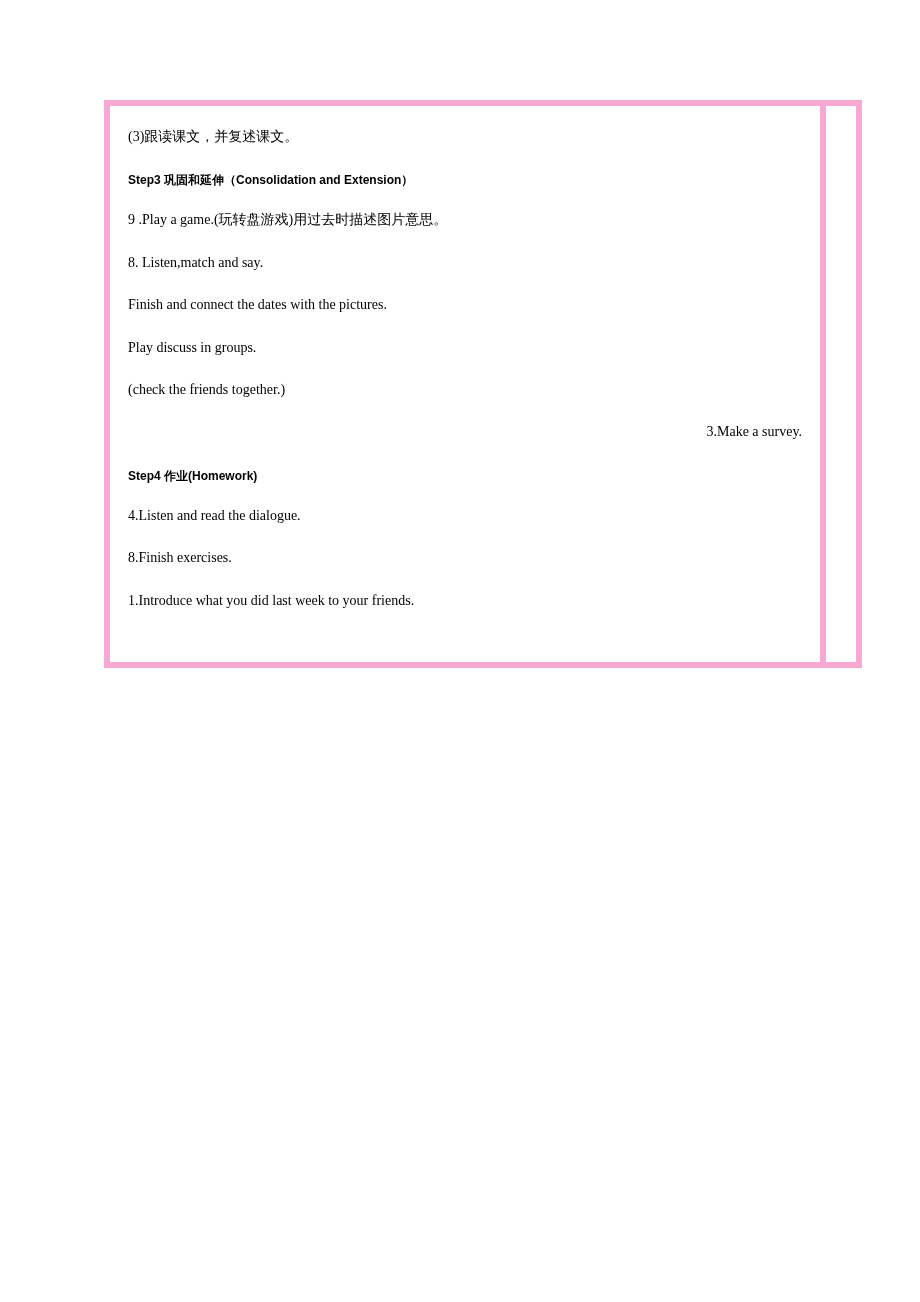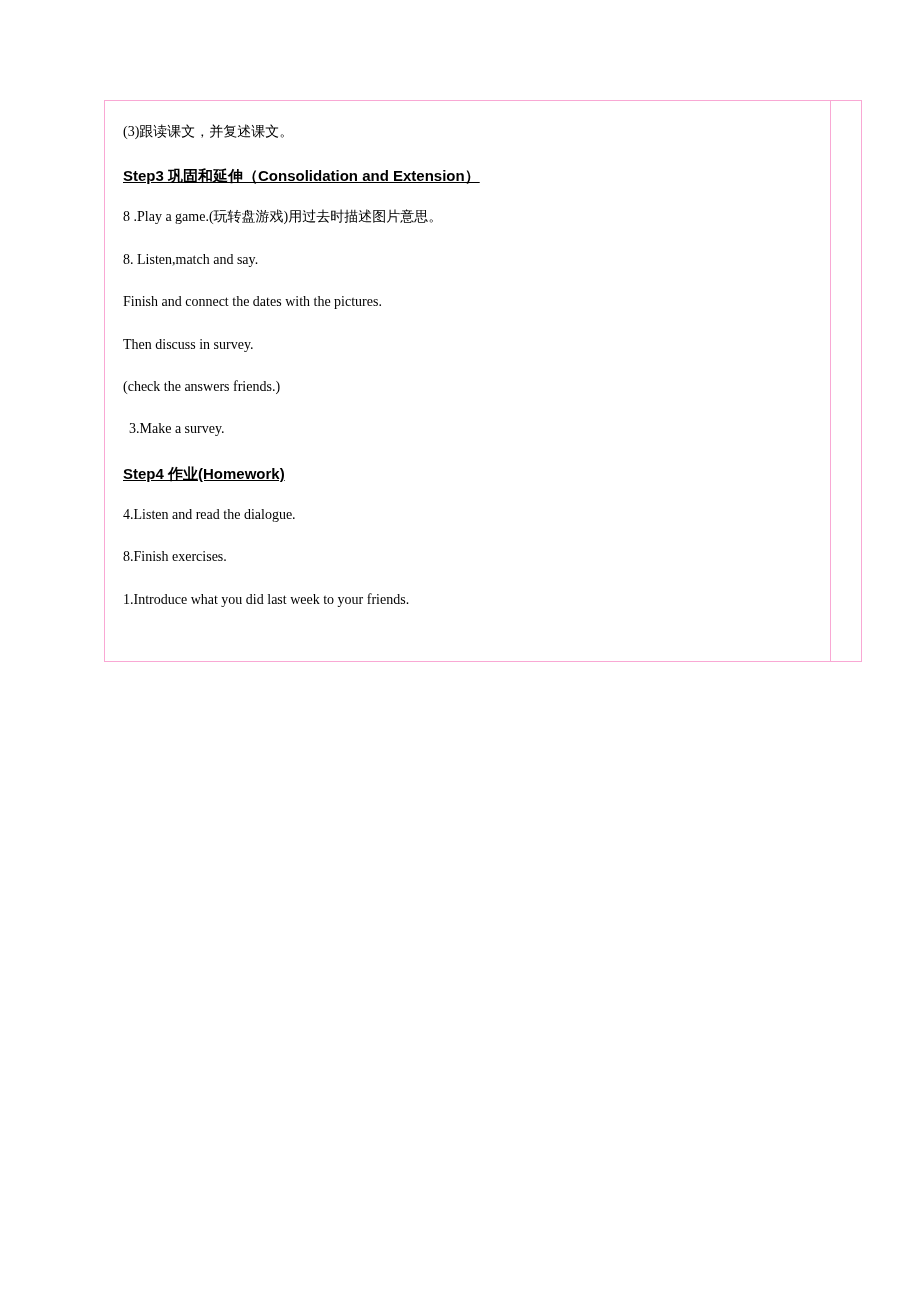--- a/index.html
+++ b/index.html
@@ -15,65 +15,65 @@
     height: 1302px;
     box-sizing: border-box;
     padding: 100px 58px 0 104px;
     position: relative;
   }
   table.outer {
     border-collapse: collapse;
     width: 100%;
   }
   table.outer td {
-    border: 1px solid #f9a8d4;
+    border: 6px solid #f9a8d4;
     vertical-align: top;
   }
   td.main {
     padding: 10px 18px 40px 18px;
   }
   td.side {
     width: 28px;
   }
   .line {
     margin: 0;
     padding: 10px 0;
     line-height: 1.6;
     font-size: 14px;
   }
   .step {
     font-weight: bold;
     font-family: "SimHei", "黑体", "SimSun", sans-serif;
     margin: 0;
     padding: 14px 0 10px 0;
-    font-size: 15px;
-    text-decoration: underline;
+    font-size: 12px;
   }
   .indent-small {
     padding-left: 6px;
+    text-align: right;
   }
 </style>
 </head>
 <body>
 
 <div class="page">
   <table class="outer">
     <tbody>
         <tr>
       <td class="main">
 
         <p class="line">(3)跟读课文，并复述课文。</p>
 
         <p class="step">Step3 巩固和延伸（Consolidation and Extension）</p>
 
-        <p class="line">8 .Play a game.(玩转盘游戏)用过去时描述图片意思。</p>
+        <p class="line">9 .Play a game.(玩转盘游戏)用过去时描述图片意思。</p>
         <p class="line">8. Listen,match and say.</p>
         <p class="line">Finish and connect the dates with the pictures.</p>
-        <p class="line">Then discuss in survey.</p>
-        <p class="line">(check the answers friends.)</p>
+        <p class="line">Play discuss in groups.</p>
+        <p class="line">(check the friends together.)</p>
         <p class="line indent-small"> 3.Make a survey.</p>
 
         <p class="step">Step4 作业(Homework)</p>
 
         <p class="line">4.Listen and read the dialogue.</p>
         <p class="line">8.Finish exercises.</p>
         <p class="line">1.Introduce what you did last week to your friends.</p>
 
       </td>
       <td class="side"></td>

